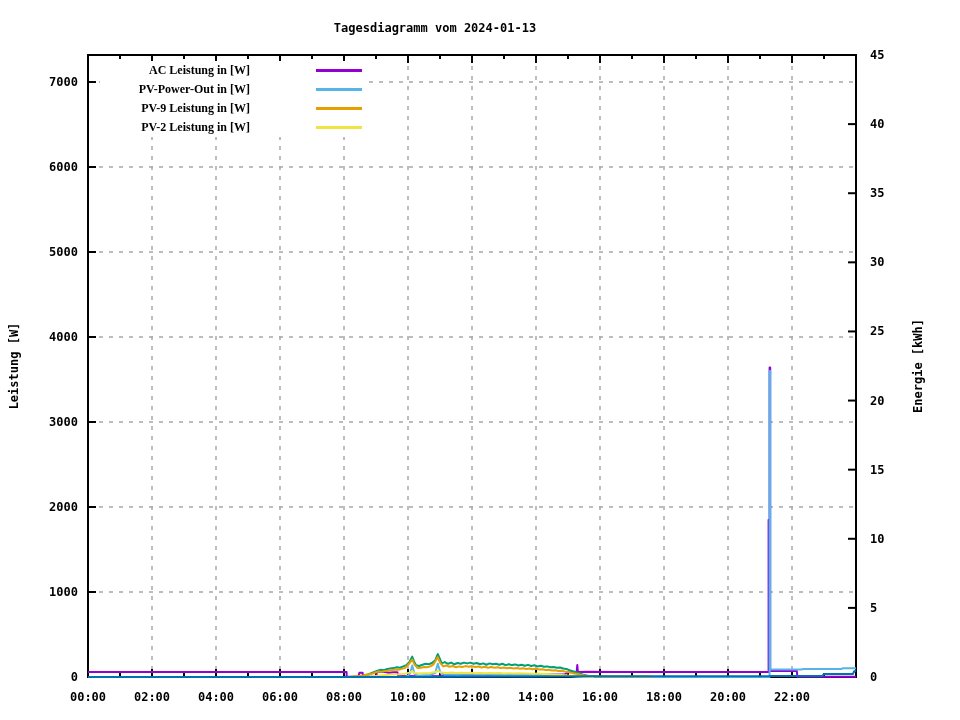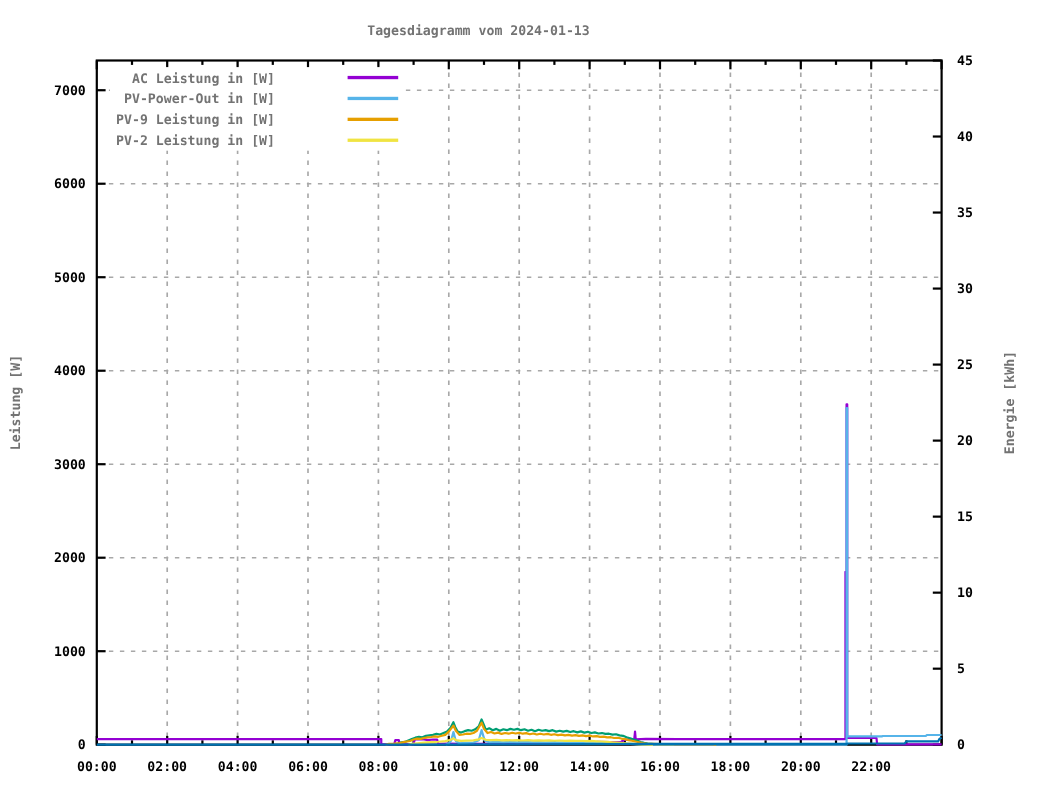--- a/index.html
+++ b/index.html
@@ -1,26 +1,26 @@
 <!DOCTYPE html>
 <html><head>
 <meta charset="utf-8">
 <style>
   html,body{margin:0;padding:0;background:#fff;}
   #stage{position:relative;width:960px;height:720px;background:#ffffff;overflow:hidden;
-         font-family:"DejaVu Sans Mono","Liberation Mono",monospace;color:#737373;}
+         font-family:"DejaVu Sans Mono","Liberation Mono",monospace;color:#000000;}
   #chart-title{position:absolute;left:88px;top:21px;width:694px;text-align:center;
                font-size:12px;font-weight:bold;letter-spacing:0px;}
   .axis-label{position:absolute;font-size:12px;font-weight:bold;white-space:nowrap;}
   #left-axis-label{left:14px;top:366px;transform:translate(-50%,-50%) rotate(-90deg);}
   #right-axis-label{left:918px;top:366px;transform:translate(-50%,-50%) rotate(-90deg);}
   #chart-svg{position:absolute;left:0;top:0;}
   #legend{position:absolute;left:100px;top:61px;width:268px;background:#ffffff;z-index:3;}
   .lrow{display:flex;align-items:center;height:19px;}
-  .llabel{width:150px;text-align:right;font-size:12px;font-weight:bold;white-space:nowrap;}
+  .llabel{width:150px;text-align:right;font-size:12px;font-weight:bold;white-space:nowrap;font-family:Liberation Serif, serif;}
   .lspacer{width:66px;}
   .lline{width:46px;height:3px;}
   svg text{font-family:"DejaVu Sans Mono","Liberation Mono",monospace;font-size:12px;font-weight:bold;fill:#000;}
 </style>
 </head>
 <body>
 
 <div id="stage">
   <div id="chart-title">Tagesdiagramm vom 2024-01-13</div>
   <div id="left-axis-label" class="axis-label">Leistung [W]</div>

